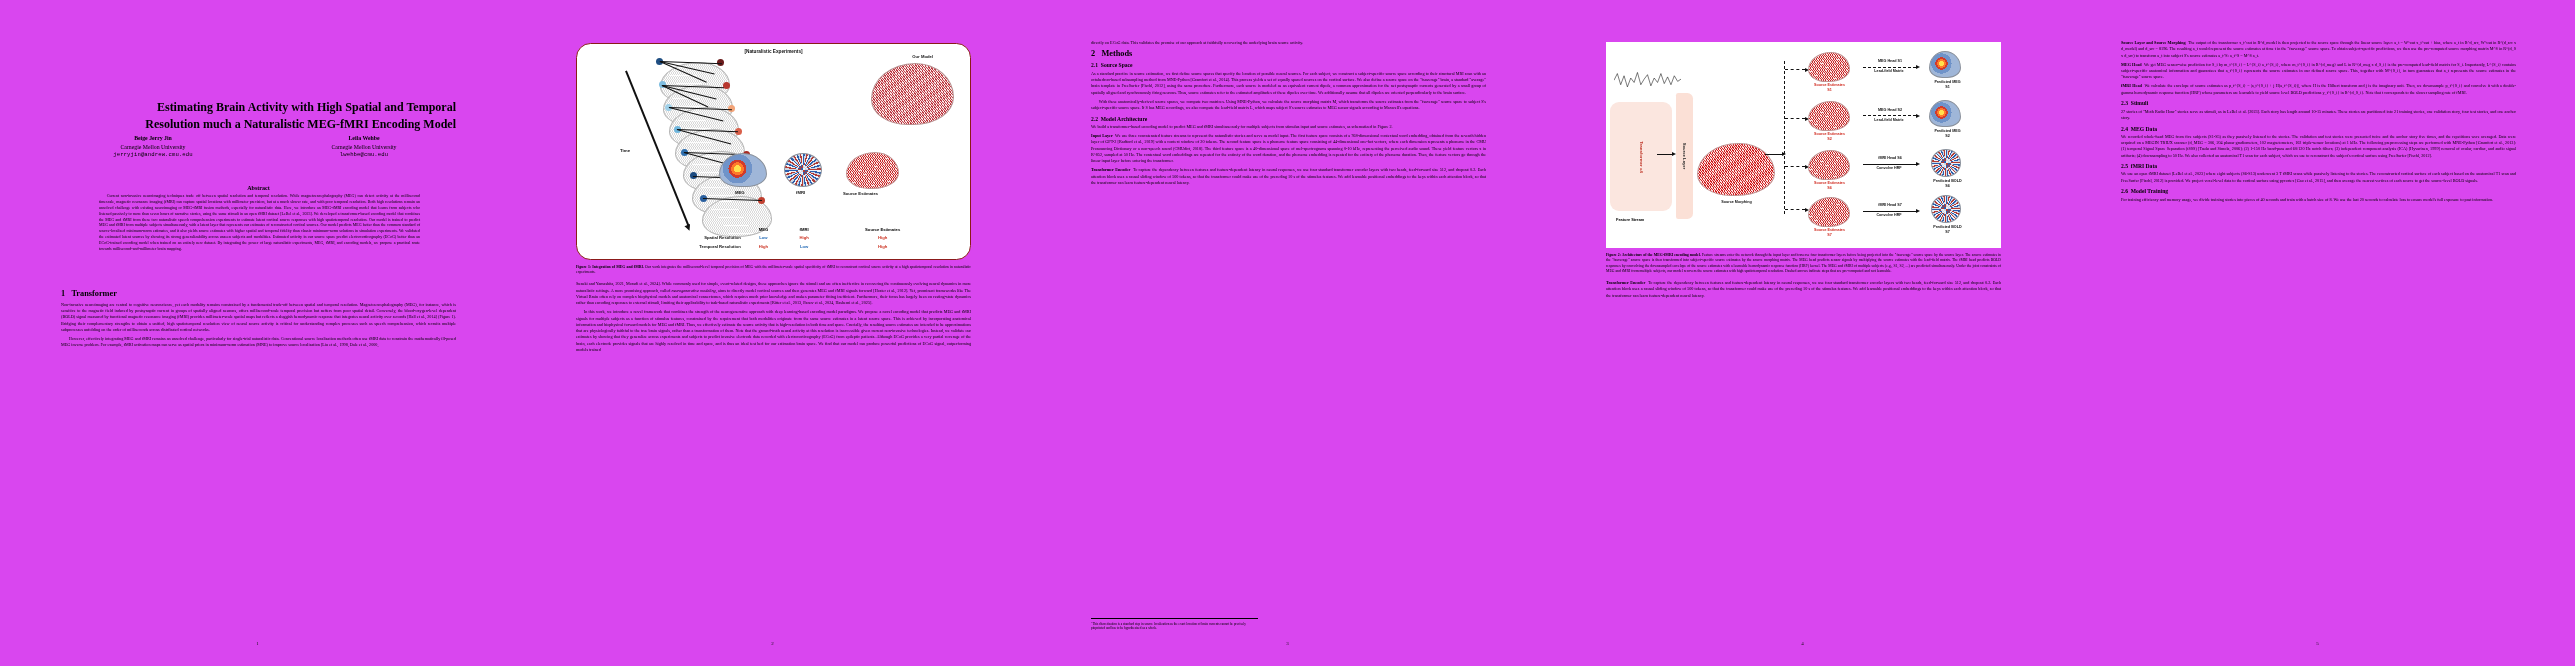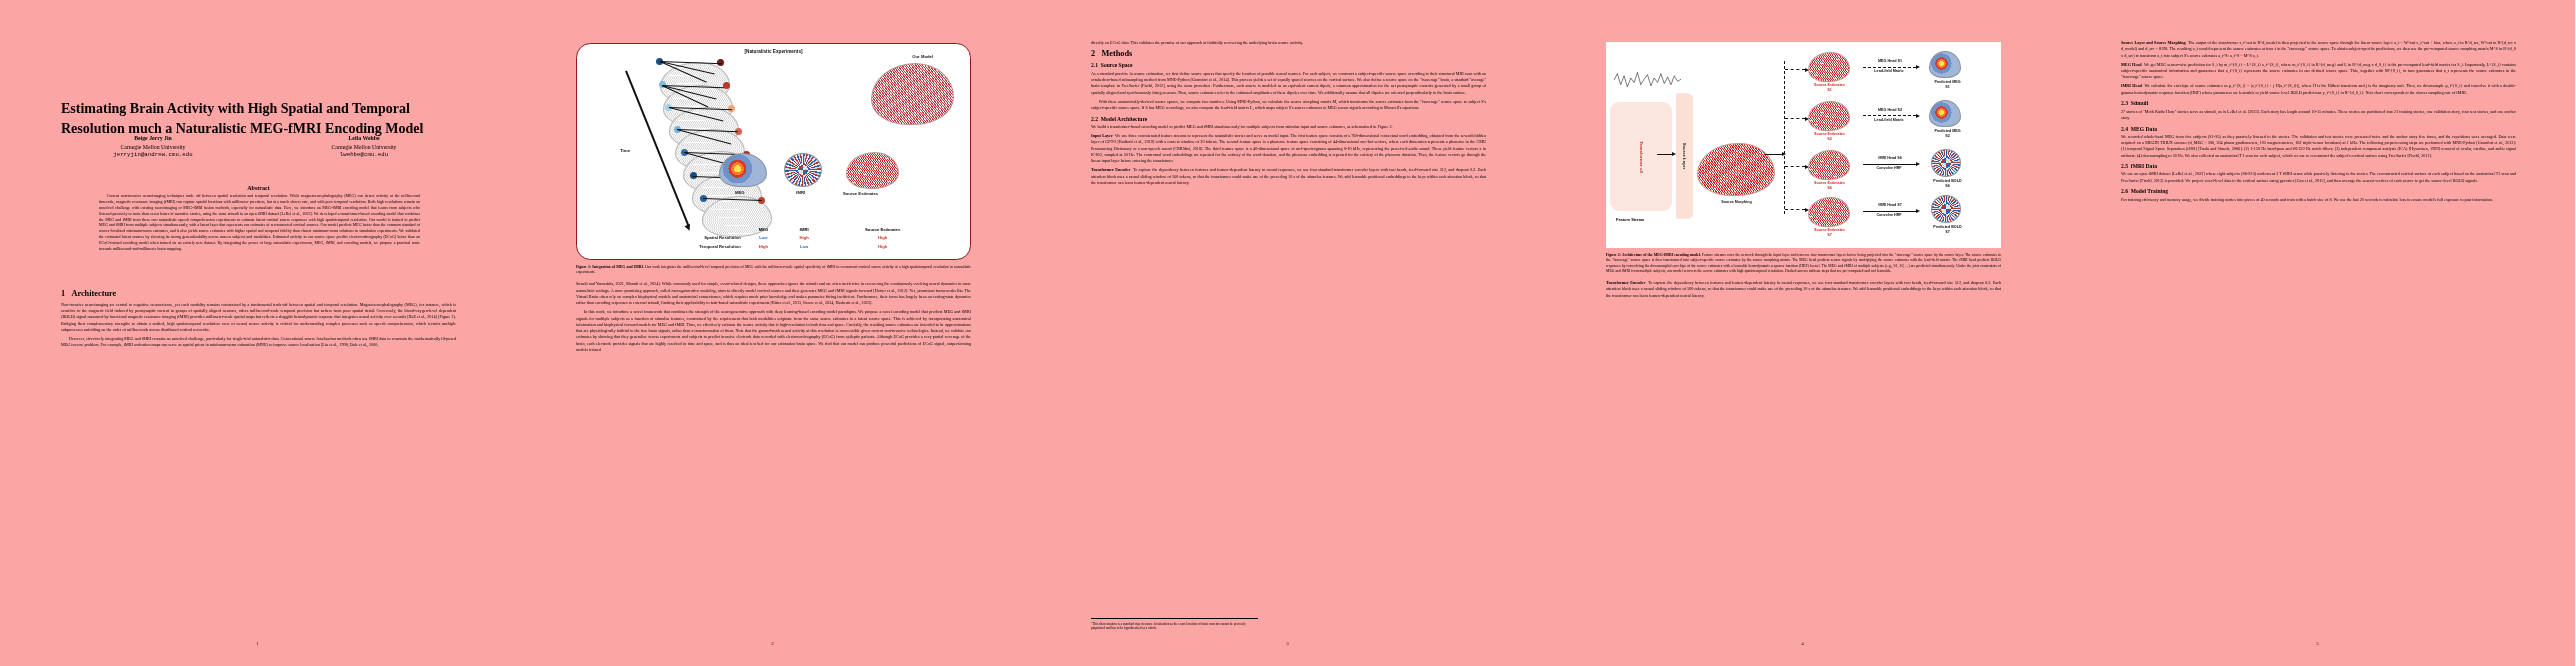--- a/index.html
+++ b/index.html
@@ -31,43 +31,43 @@
     letter-spacing: 0.2px;
     text-align: center;
     white-space: nowrap;
     pointer-events: none;
   }
 
   .page {
     position: relative;
     width: 515px;
     height: 667px;
-    background: #fca5a5;
+    background: #d946ef;
     flex: 0 0 515px;
     padding: 0;
   }
   .page-inner {
     position: absolute;
     left: 0; top: 0;
     width: 515px; height: 667px;
   }
   .pagenum {
     position: absolute;
     bottom: 21px; left: 0; right: 0;
     text-align: center;
     font-size: 5px;
     color: #111;
   }
 
   
   .p1-title {
     position: absolute;
     left: 61px; top: 99px; width: 395px;
-    text-align: left;
-    font-size: 14px;
+    text-align: right;
+    font-size: 12px;
     font-weight: 700;
     line-height: 1.42;
     color: #000;
   }
   .authors {
     position: absolute;
     left: 61px; top: 134px; width: 395px;
     display: flex; justify-content: center; gap: 66px;
   }
   .author { text-align: center; width: 145px; }
@@ -285,21 +285,21 @@
           <div class="af">Carnegie Mellon University</div>
           <div class="em">lwehbe@cmu.edu</div>
         </div>
       </div>
 
       <div class="abstract-h">Abstract</div>
       <div class="abstract-b">Current non-invasive neuroimaging techniques trade off between spatial resolution and temporal resolution. While magnetoencephalography (MEG) can detect activity at the millisecond timescale, magnetic resonance imaging (fMRI) can capture spatial locations with millimeter precision, but at a much slower rate, and with poor temporal resolution. Both high resolutions remain an unsolved challenge with existing neuroimaging or MEG-fMRI fusion methods, especially for naturalistic data. Here, we introduce an MEG-fMRI encoding model that learns from subjects who listened passively to more than seven hours of narrative stories, using the same stimuli in an open fMRI dataset [LeBel et al., 2023]. We developed a transformer-based encoding model that combines the MEG and fMRI from these two naturalistic speech comprehension experiments to estimate latent cortical source responses with high spatiotemporal resolution. Our model is trained to predict MEG and fMRI from multiple subjects simultaneously, with a latent layer that represents our estimates of reconstructed cortical sources. Our model predicts MEG better than the common standard of source-localized minimum-norm estimates, and it also yields source estimates with higher spatial and temporal fidelity than classic minimum-norm solutions in simulation experiments. We validated the estimated latent sources by showing its strong generalizability across unseen subjects and modalities. Estimated activity in our source space predict electrocorticography (ECoG) better than an ECoG-trained encoding model when trained on an entirely new dataset. By integrating the power of large naturalistic experiments, MEG, fMRI, and encoding models, we propose a practical route towards millisecond-and-millimeter brain mapping.</div>
 
       <div class="p1-intro">
         <div class="sec-h">
-          <span>1</span>&nbsp;&nbsp;&nbsp;<span>Architecture</span>
+          <span>1</span>&nbsp;&nbsp;&nbsp;<span>Transformer</span>
         </div>
         <div class="body-col">
           <p class="noind">Non-invasive neuroimaging are central to cognitive neuroscience, yet each modality remains constrained by a fundamental trade-off between spatial and temporal resolution. Magnetoencephalography (MEG), for instance, which is sensitive to the magnetic field induced by postsynaptic current in groups of spatially aligned neurons, offers millisecond-scale temporal precision but suffers from poor spatial detail. Conversely, the blood-oxygen-level dependent (BOLD) signal measured by functional magnetic resonance imaging (fMRI) provides millimeter-scale spatial maps but reflects a sluggish hemodynamic response that integrates neural activity over seconds [Hall et al., 2014] (Figure 1). Bridging their complementary strengths to obtain a unified, high spatiotemporal resolution view of neural source activity is critical for understanding complex processes such as speech comprehension, which recruits multiple subprocesses unfolding on the order of milliseconds across distributed cortical networks.</p>
           <p>However, effectively integrating MEG and fMRI remains an unsolved challenge, particularly for single-trial naturalistic data. Conventional source localization methods often use fMRI data to constrain the mathematically ill-posed MEG inverse problem. For example, fMRI activation maps can serve as spatial priors in minimum-norm estimation (MNE) to improve source localization [Liu et al., 1998, Dale et al., 2000,</p>
         </div>
       </div>
 
       <div class="pagenum">1</div>
     </div>
   </div>

